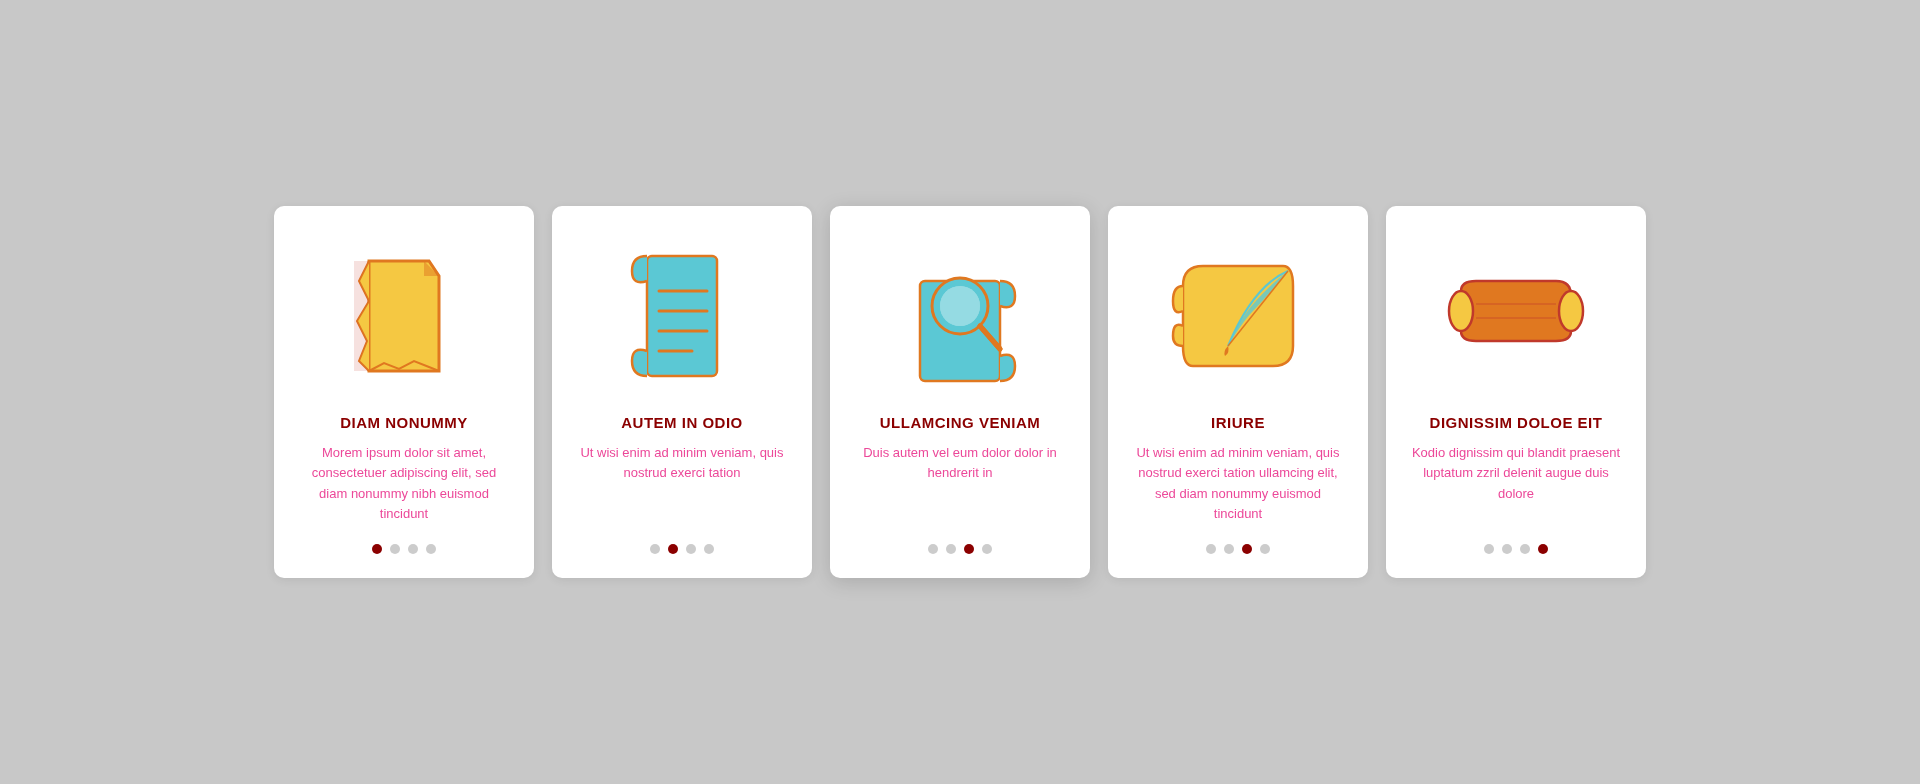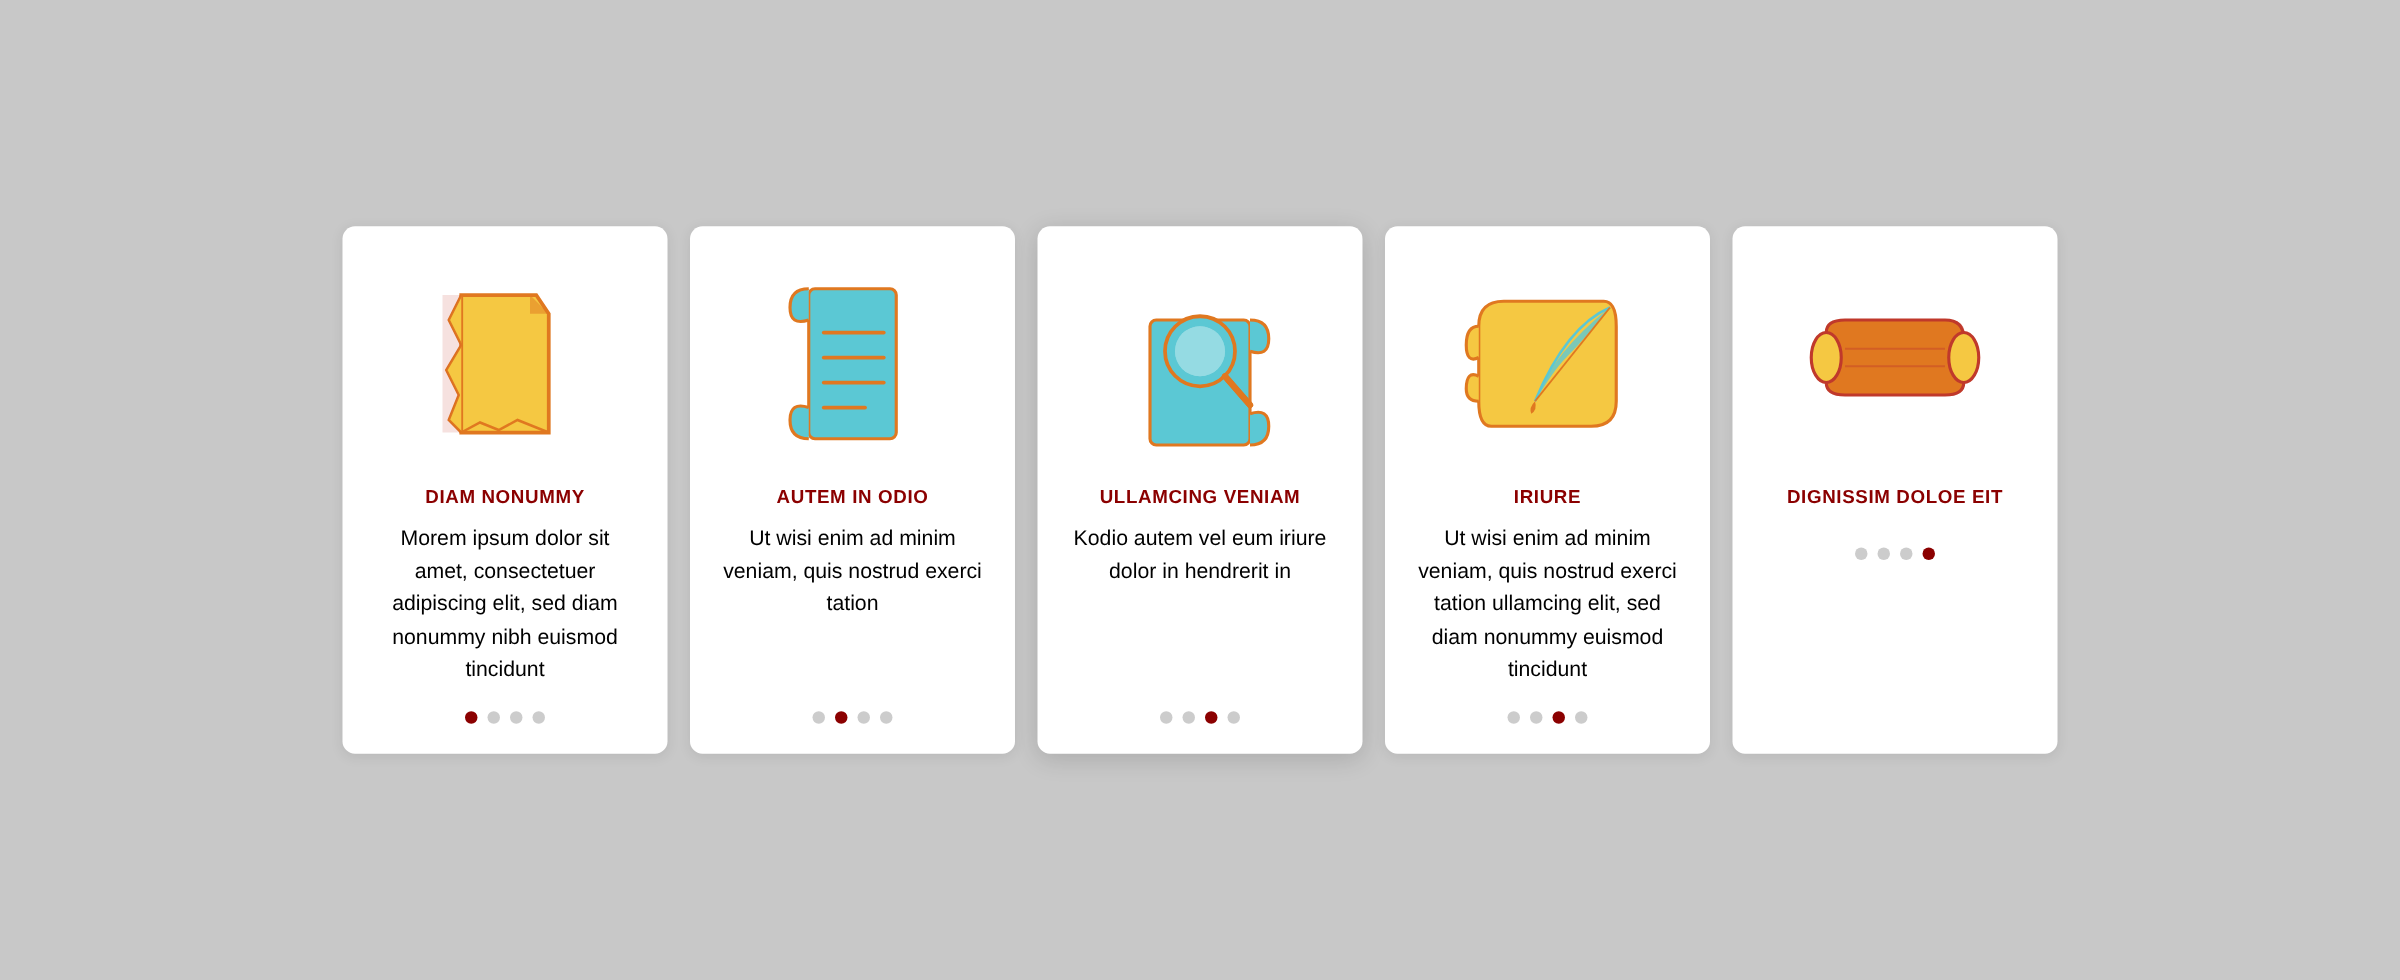--- a/index.html
+++ b/index.html
@@ -42,22 +42,22 @@
     .card-title {
       font-size: 15px;
       font-weight: 800;
       color: #8b0000;
       text-align: center;
       text-transform: uppercase;
       margin-bottom: 12px;
       letter-spacing: 0.5px;
     }
     .card-text {
-      font-size: 17px;
-      color: #000000;
+      font-size: 13px;
+      color: #ec4899;
       text-align: center;
       line-height: 1.55;
       flex: 1;
     }
     .more-info-btn {
       margin-top: 18px;
       background: #8b0000;
       color: #fff;
       border: none;
       border-radius: 28px;
@@ -157,21 +157,21 @@
         <circle cx="65" cy="65" r="20" fill="white" opacity="0.7"></circle>
 
         <line x1="85" y1="85" x2="105" y2="108" stroke="#e07820" stroke-width="5" stroke-linecap="round"></line>
 
         <circle cx="65" cy="65" r="20" fill="#5bc8d4" opacity="0.5"></circle>
 
         <line x1="85" y1="85" x2="105" y2="108" stroke="#e07820" stroke-width="5" stroke-linecap="round"></line>
       </svg>
     </div>
     <div class="card-title">ULLAMCING VENIAM</div>
-    <div class="card-text">Kodio autem vel eum iriure dolor in hendrerit in</div>
+    <div class="card-text">Duis autem vel eum dolor dolor in hendrerit in</div>
     <div class="dots">
       <div class="dot"></div>
       <div class="dot"></div>
       <div class="dot active"></div>
       <div class="dot"></div>
     </div>
   </div>
 
   <div class="card">
     <div class="icon-area">
@@ -211,20 +211,21 @@
 
         <ellipse cx="125" cy="45" rx="12" ry="20" fill="#f5c842" stroke="#c0392b" stroke-width="2.5"></ellipse>
 
         <path d="M15,25 Q15,15 30,15 L110,15 Q125,15 125,25" fill="none" stroke="#c0392b" stroke-width="1" opacity="0.5"></path>
 
         <line x1="30" y1="38" x2="110" y2="38" stroke="#c0392b" stroke-width="1.5" opacity="0.4"></line>
         <line x1="30" y1="52" x2="110" y2="52" stroke="#c0392b" stroke-width="1.5" opacity="0.4"></line>
       </svg>
     </div>
     <div class="card-title">DIGNISSIM DOLOE EIT</div>
+    <div class="card-text">Kodio dignissim qui blandit praesent luptatum zzril delenit augue duis dolore</div>
     <div class="dots">
       <div class="dot"></div>
       <div class="dot"></div>
       <div class="dot"></div>
       <div class="dot active"></div>
     </div>
   </div>
 
 </div>
 

